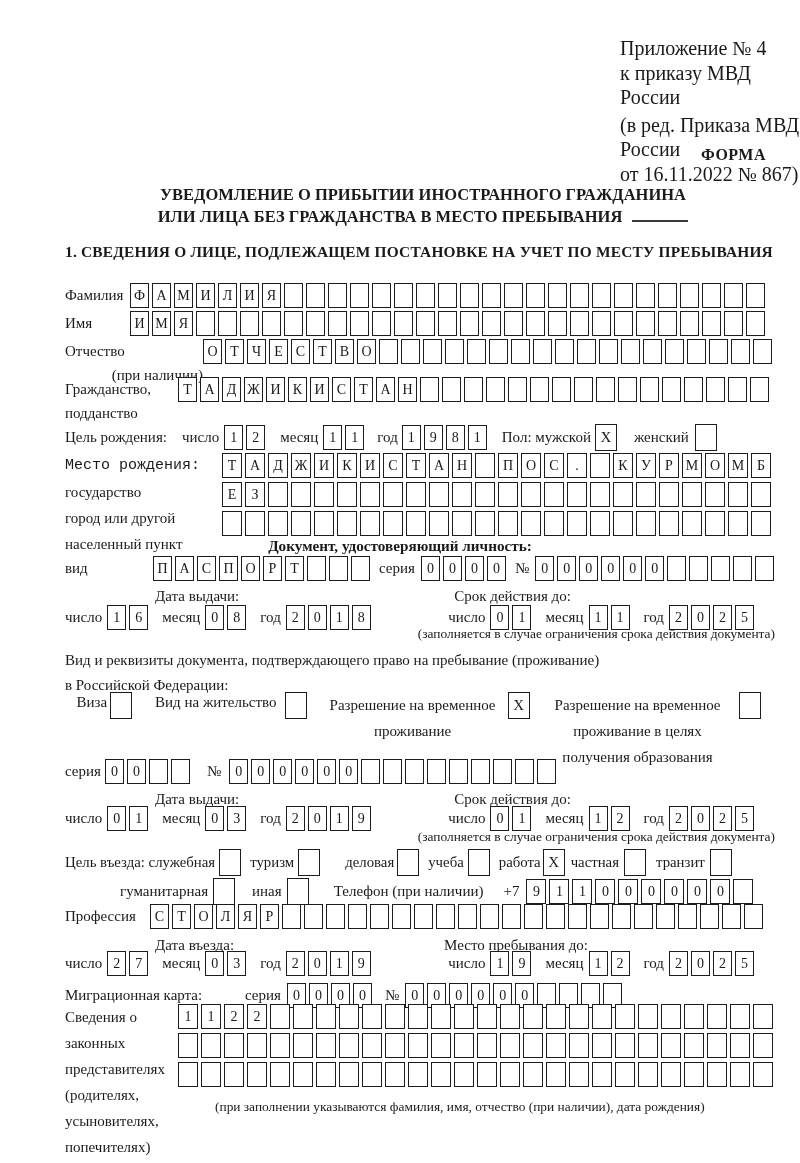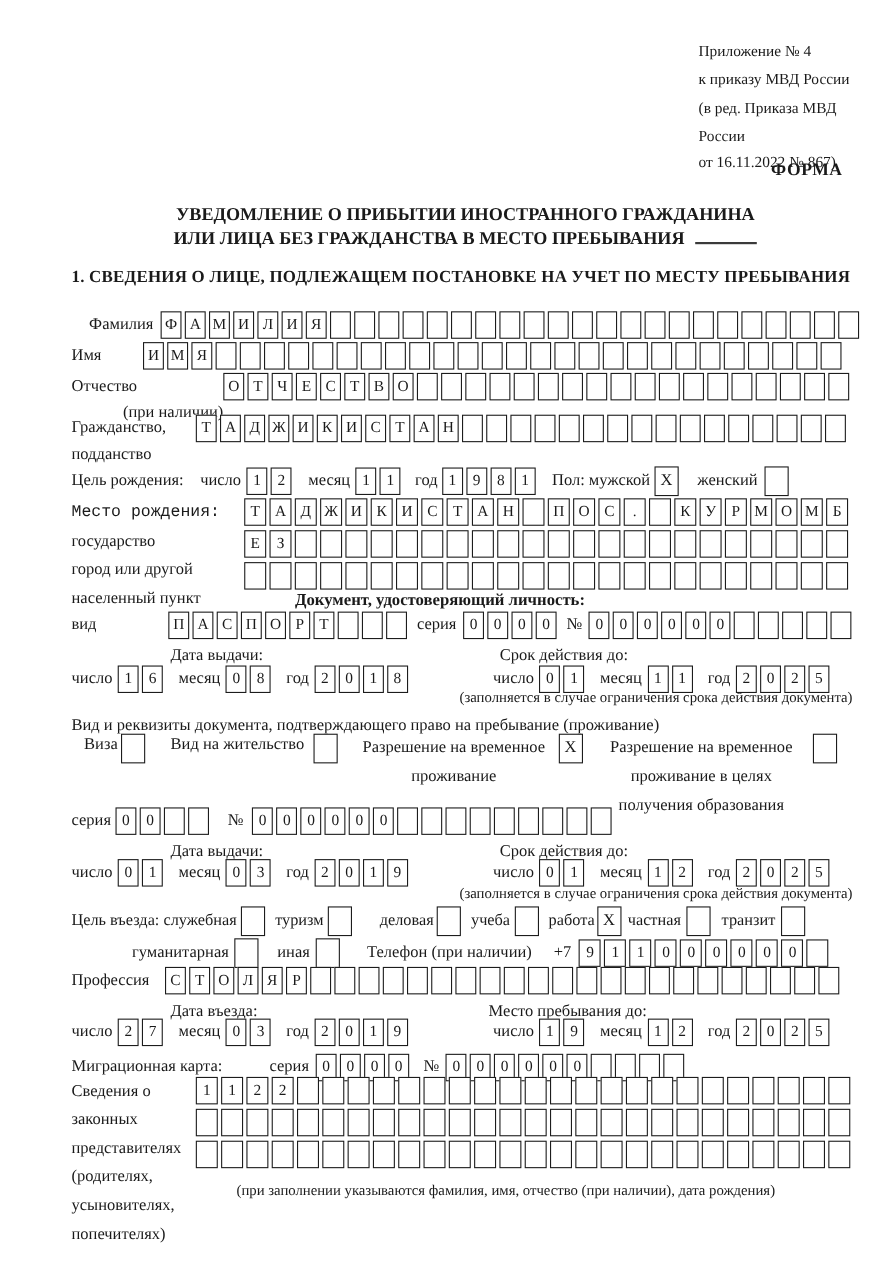--- a/index.html
+++ b/index.html
@@ -3,21 +3,21 @@
 <meta charset="utf-8">
 <style>
   * { margin:0; padding:0; box-sizing:border-box; }
   html,body { background:#e8e8e8; }
   .page {
     position:relative; width:800px; height:1163px; margin:0 auto;
     background:#ffffff; color:#1a1a1a;
     font-family:"Liberation Serif","DejaVu Serif",serif;
     font-size:15px; overflow:hidden;
   }
-  .annex { position:absolute; left:635px; top:36px; font-size:14px; line-height:24.5px; }
+  .annex { position:absolute; left:620px; top:36px; font-size:20px; line-height:24.5px; }
   .annex .part2 { margin-top:3px; }
   .forma { position:absolute; top:146px; left:0; width:766px; text-align:right; font-weight:bold; font-size:16px; letter-spacing:.5px; }
   .title { position:absolute; top:184px; left:40px; width:766px; text-align:center; font-weight:bold; font-size:16.5px; line-height:21.5px; }
   .title-underline { display:inline-block; width:56px; height:13px; border-bottom:2.2px solid #3a3a3a; margin-left:10px; }
   .content { position:absolute; left:65px; top:243px; width:710px; }
   .sec-heading { font-weight:bold; font-size:15.4px; letter-spacing:.2px; white-space:nowrap; }
 
   .row { display:flex; align-items:center; white-space:nowrap; }
   .row.top { align-items:flex-start; }
   .cells { display:flex; flex:none; }
@@ -62,21 +62,21 @@
   <div class="title">
     <div>УВЕДОМЛЕНИЕ О ПРИБЫТИИ ИНОСТРАННОГО ГРАЖДАНИНА</div>
     <div><span>ИЛИ ЛИЦА БЕЗ ГРАЖДАНСТВА В МЕСТО ПРЕБЫВАНИЯ</span><span class="title-underline"></span></div>
   </div>
 
   <div class="content">
 
     <div class="sec-heading">1. СВЕДЕНИЯ О ЛИЦЕ, ПОДЛЕЖАЩЕМ ПОСТАНОВКЕ НА УЧЕТ ПО МЕСТУ ПРЕБЫВАНИЯ</div>
 
     <div class="row" style="margin-top:22px;">
-      <span class="lbl" style="width:65px;margin-left:16px;">Фамилия</span>
+      <span class="lbl" style="width:65px;">Фамилия</span>
       <span class="cells">
           <span class="cell">Ф</span>
           <span class="cell">А</span>
           <span class="cell">М</span>
           <span class="cell">И</span>
           <span class="cell">Л</span>
           <span class="cell">И</span>
           <span class="cell">Я</span>
           <span class="cell"></span>
           <span class="cell"></span>
@@ -408,20 +408,21 @@
             <span class="cell">0</span>
             <span class="cell">2</span>
             <span class="cell">5</span>
           </span>
       </span>
     </div>
 
     <div class="small-note" style="margin-top:-4px;text-align:right;">(заполняется в случае ограничения срока действия документа)</div>
 
     <div style="margin-top:10px;">Вид и реквизиты документа, подтверждающего право на пребывание (проживание)</div>
+    <div style="margin-top:8px;">в Российской Федерации:</div>
 
     <div class="row top" style="margin-top:-2px;justify-content:center;">
       <span class="lbl" style="margin-top:2px;">Виза</span>
       <span class="cells" style="margin-left:3px;">
           <span class="cell cb"></span>
         </span>
       <span class="lbl" style="margin-left:20px;margin-top:2px;">Вид на жительство</span>
       <span class="cells" style="margin-left:8px;">
           <span class="cell cb"></span>
         </span>

